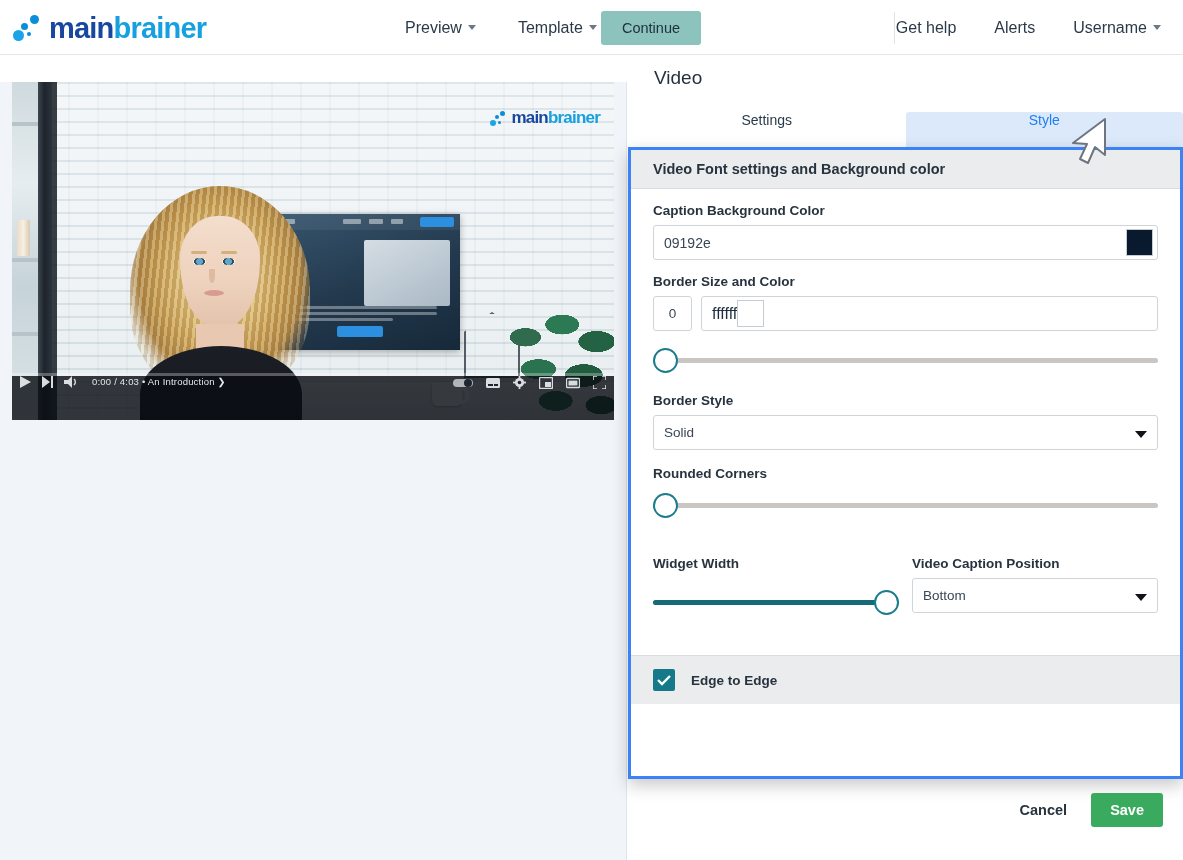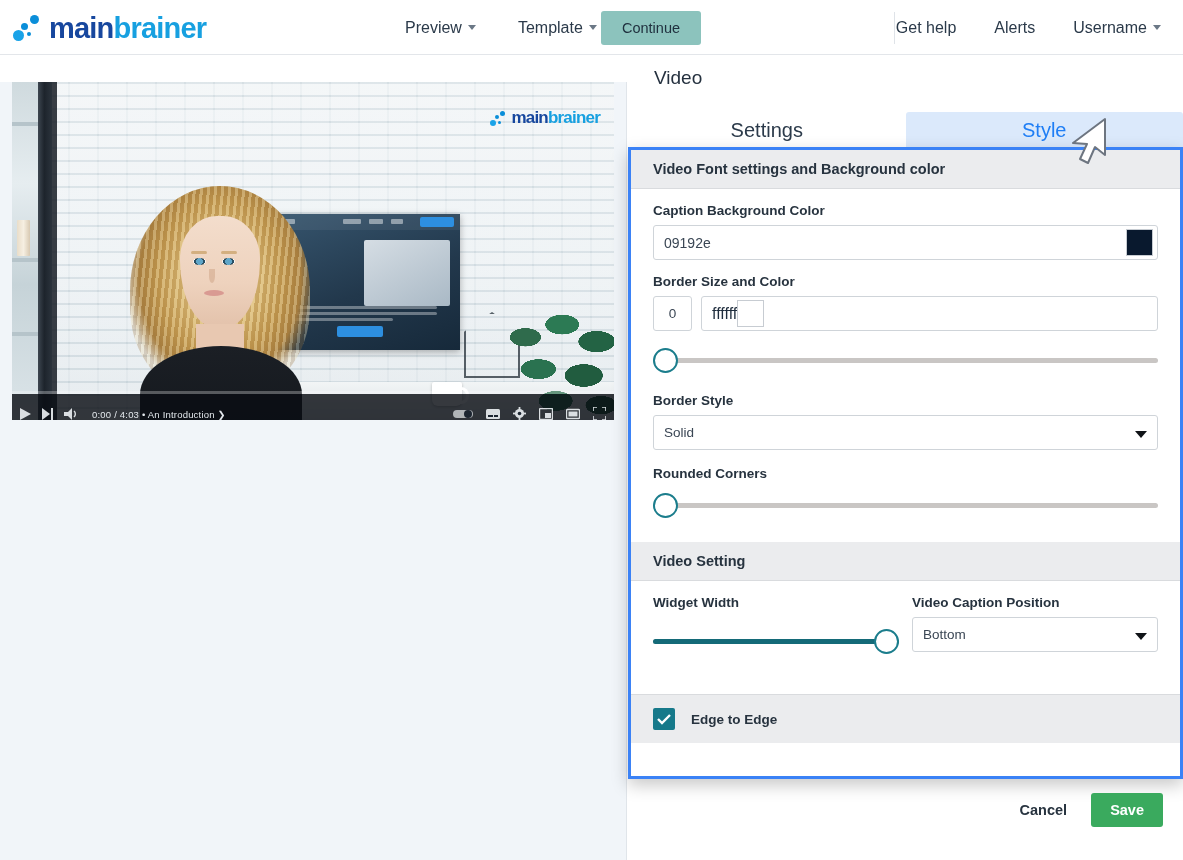--- a/index.html
+++ b/index.html
@@ -197,23 +197,23 @@
   }
   .video-logo .logo-text { font-size: 17px; }
   .video-logo .logo-dots { width: 20px; height: 17px; margin-right: 2px; }
   .video-logo .d1 { width:5px;height:5px;left:11px;top:1px;}
   .video-logo .d2 { width:4px;height:4px;left:6px;top:5px;}
   .video-logo .d3 { width:6px;height:6px;left:1px;top:10px;}
   .video-logo .d4 { width:3px;height:3px;left:9px;top:11px;}
 
   
   .vid-controls {
-    position: absolute; left: 0; bottom: 0; width: 602px; height: 26px;
+    position: absolute; left: 0; bottom: 0; width: 602px; height: 44px;
     background: rgba(10,14,20,0.82);
-    display: flex; align-items: flex-end; padding: 0 8px;
+    display: flex; align-items: flex-start; padding: 0 8px;
   }
   .progress-track {
     position: absolute; left: 0; top: -3px; width: 602px; height: 3px;
     background: rgba(255,255,255,0.28);
   }
   .progress-fill { position:absolute; left:0; top:0; height:3px; width:0px; background:#ff3b30; }
   .vc-icon { color: #e9edf0; opacity: .92; margin-right: 11px; display: flex; align-items: center; cursor: pointer; }
   .vc-time { color: #e3e8ec; font-size: 9.5px; margin-left: 3px; white-space: nowrap; letter-spacing: .2px; }
   .vc-right { margin-left: auto; display: flex; align-items: center; }
   .vc-right .vc-icon { margin-right: 0; margin-left: 13px; }
@@ -223,22 +223,22 @@
     position: absolute; left: 628px; top: 55px; width: 555px; height: 805px;
     background: #ffffff;
   }
   .panel-title {
     position: absolute; left: 26px; top: 12px; font-size: 19px; color: #25313f;
   }
   .tabs {
     position: absolute; left: 0; top: 57px; width: 555px; height: 37px; display: flex;
   }
   .tab {
-    flex: 1; display: flex; align-items: center; justify-content: center;
-    font-size: 20px; cursor: pointer; color: #2b3a4a;
+    flex: 1; display: flex; align-items: flex-start; justify-content: center;
+    font-size: 14px; cursor: pointer; color: #2b3a4a;
   }
   .tab.active { background: #dbe9fb; color: #1f7ef5; border-radius: 3px 3px 0 0; }
 
   
   .style-card {
     position: absolute; left: 0px; top: 92px; width: 555px; height: 632px;
     border: 3px solid #3b82f6; background: #ffffff;
     box-shadow: 0 6px 16px rgba(0,0,0,0.22);
   }
   .card-scroll { width: 100%; height: 100%; overflow: hidden; position: relative; }
@@ -555,21 +555,20 @@
           </div>
 
           <div class="field-label" style="margin-top:16px">Rounded Corners</div>
           <div class="slider-row" style="margin-top:4px;margin-bottom:10px">
             <div class="slider-track"></div>
             <div class="slider-fill" style="width:0%"></div>
             <div class="slider-knob" style="left:0px"></div>
           </div>
         </div>
 
-        <div class="section-head">Video Setting</div>
 
         <div class="section-body" style="padding-bottom:30px">
           <div class="two-col">
             <div>
               <div class="field-label">Widget Width</div>
               <div class="slider-row" style="margin-top:14px">
                 <div class="slider-track"></div>
                 <div class="slider-fill" style="width:100%"></div>
                 <div class="slider-knob" style="left:calc(100% - 25px)"></div>
               </div>

